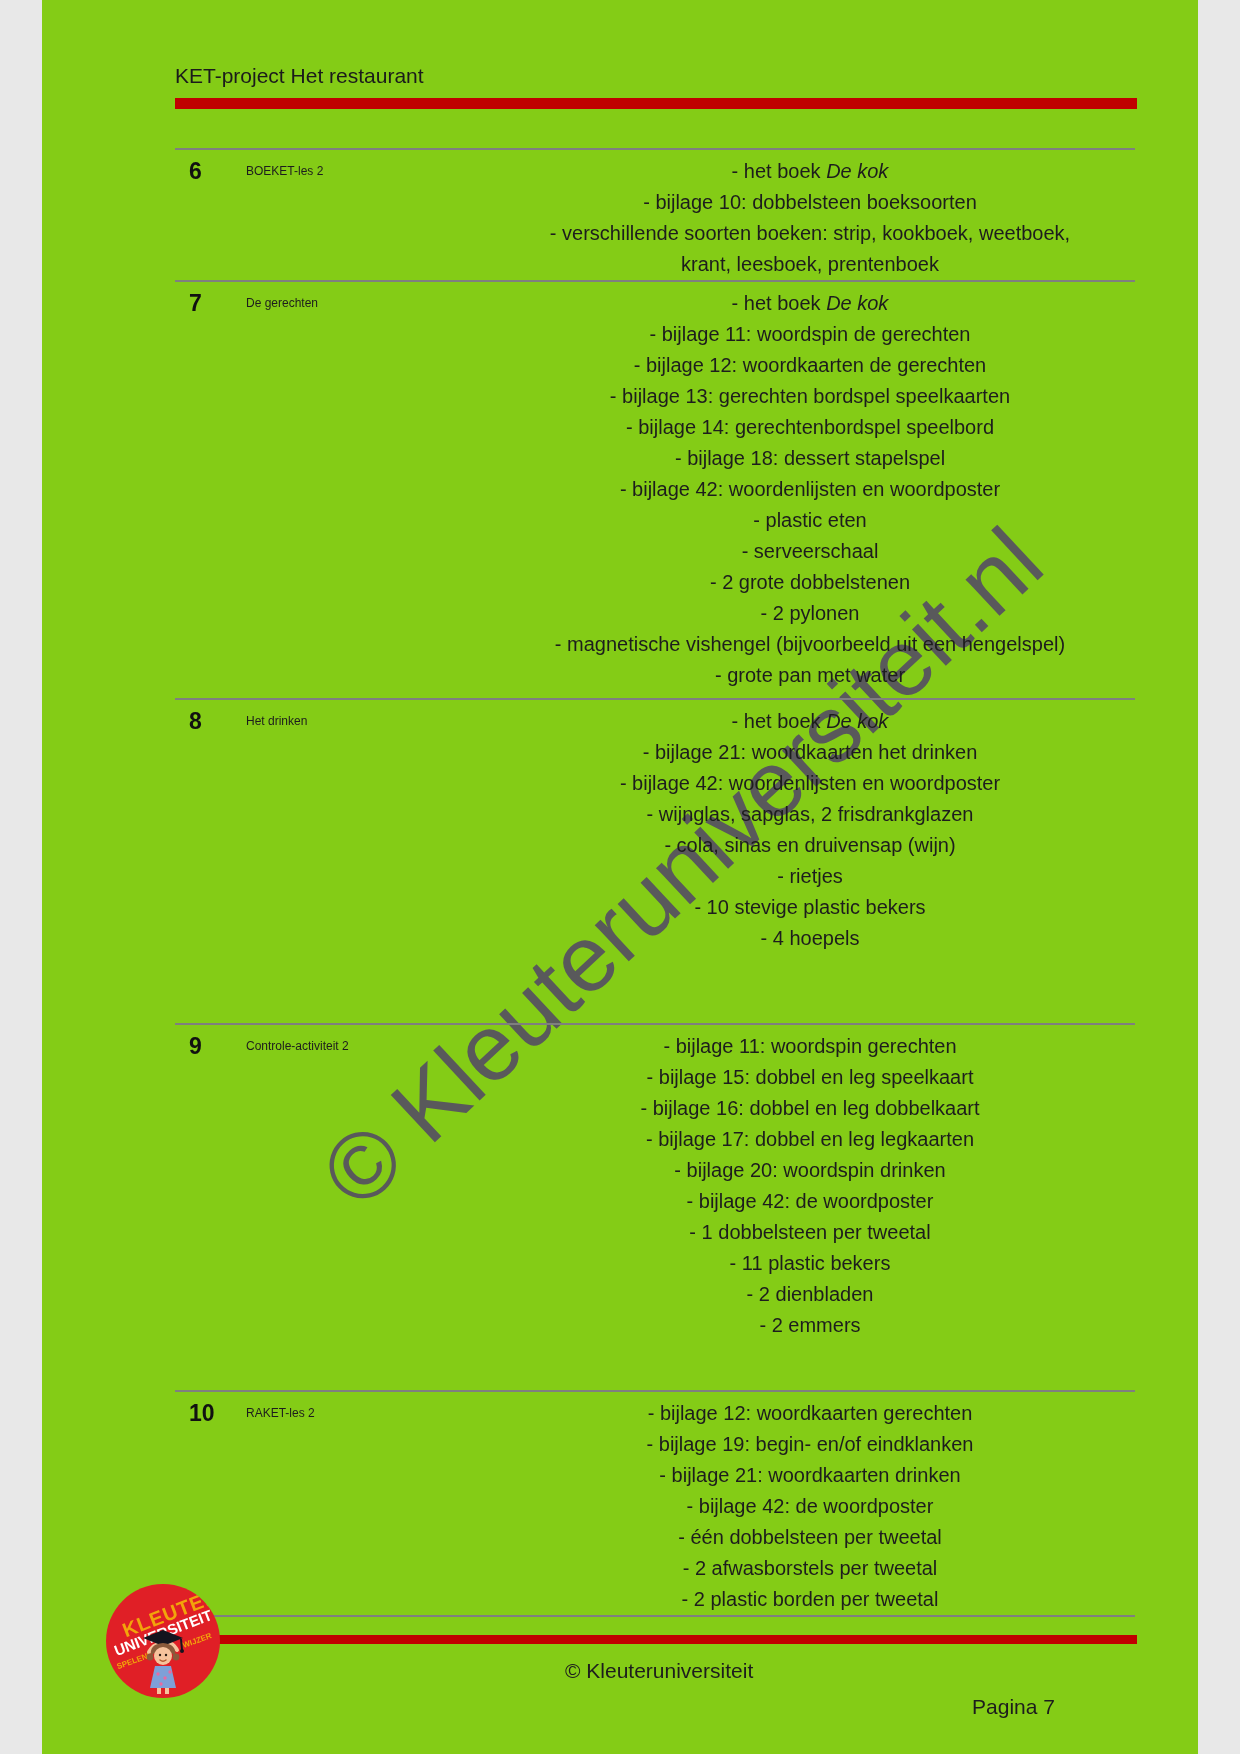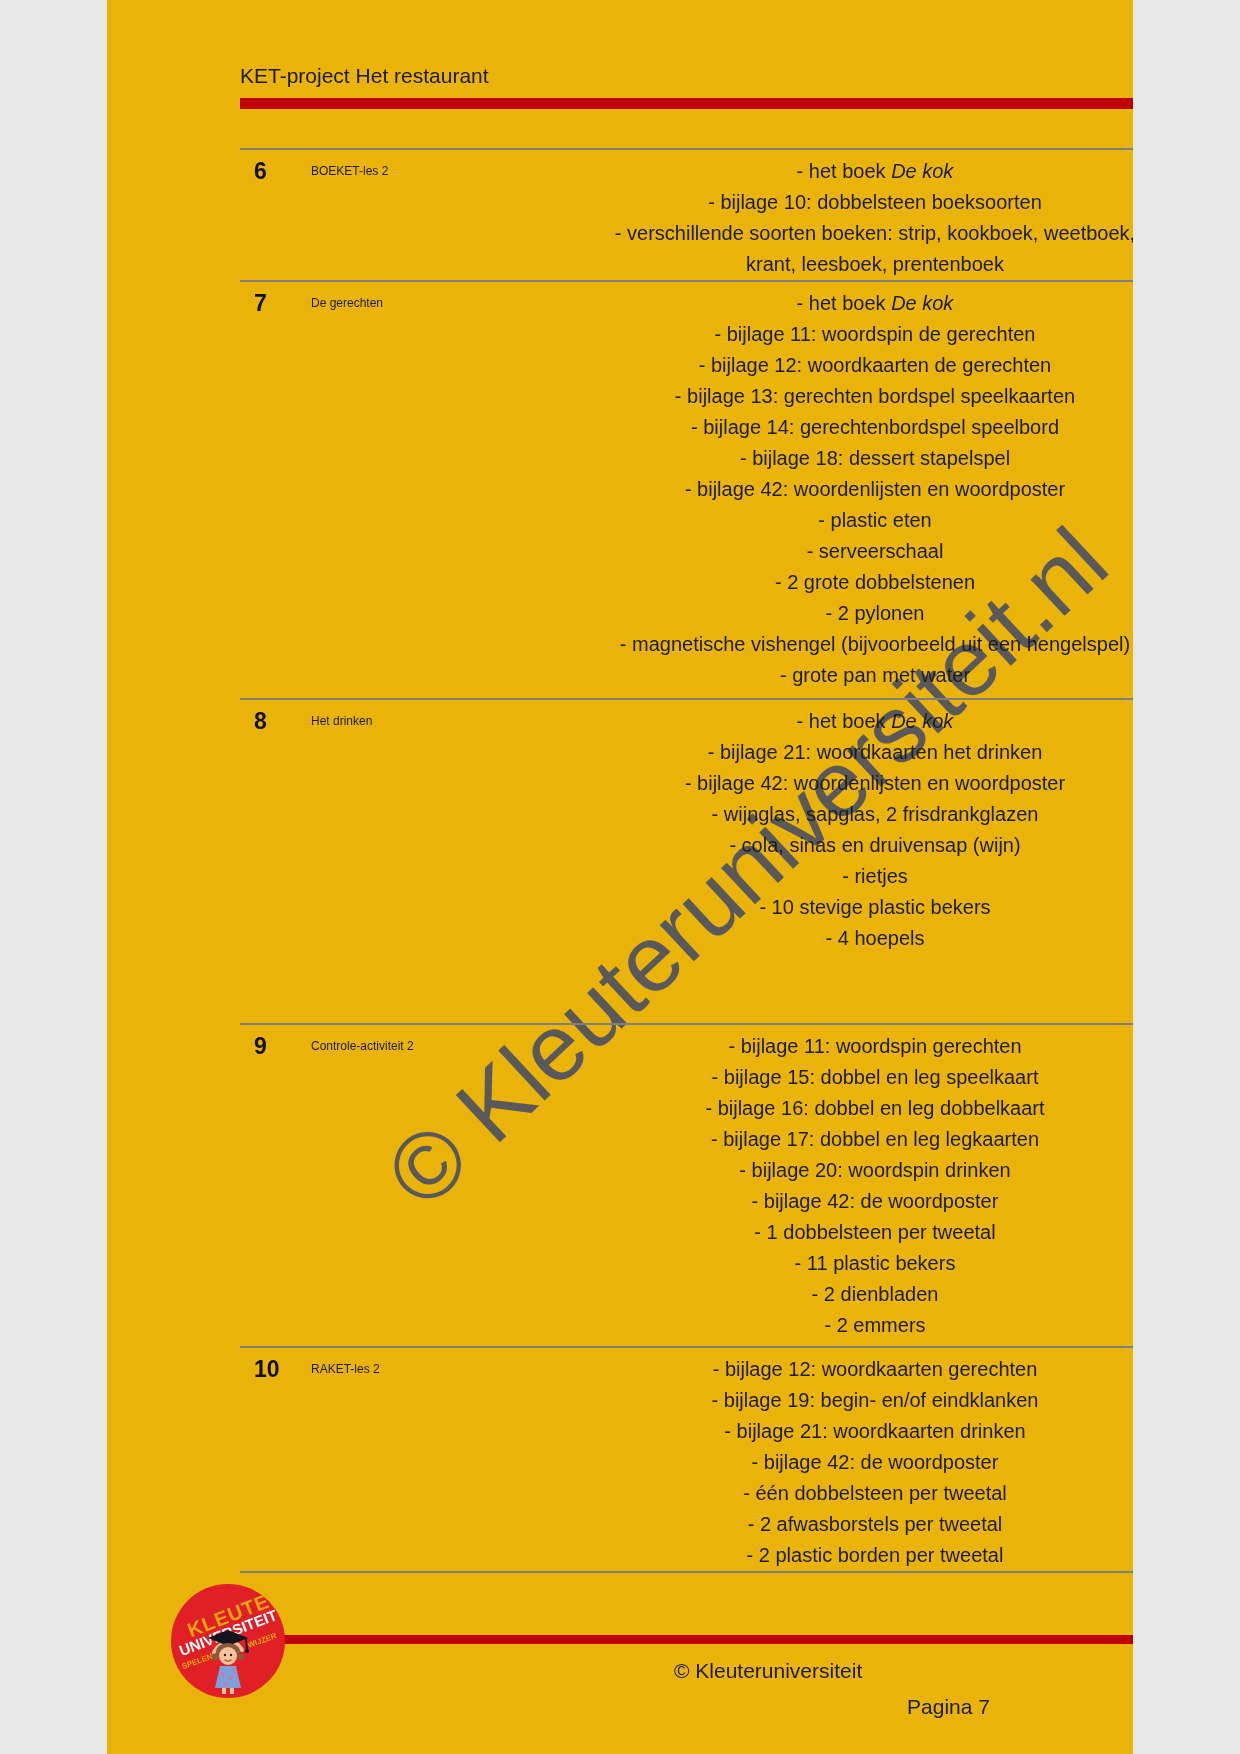--- a/index.html
+++ b/index.html
@@ -6,23 +6,23 @@
     --accent-red:#c00000;
     --logo-red:#e01f26;
     --rule-gray:#7f7f7f;
     --watermark-gray:#59595b;
     --logo-yellow:#f2a40b;
     --ink:#1d1d1d;
   }
   html,body{margin:0;padding:0;background:#e8e8e8;}
   .page{
     position:relative;
-    width:1026px;height:1754px;
+    width:1156px;height:1754px;
     margin:0 auto;
-    background:#eab308;
+    background:#84cc16;
     overflow:hidden;
     font-family:"Liberation Sans","DejaVu Sans",sans-serif;
     color:var(--ink);
     text-decoration:underline;
   }
   
   .header-title{
     position:absolute;left:133px;top:63px;
     font-size:21px;line-height:26px;color:#1b1b1b;
     z-index:3;
@@ -51,21 +51,21 @@
     display:grid;
     grid-template-columns:71px 279px 1fr;
     border-top:2px solid var(--rule-gray);
     box-sizing:border-box;
     padding-top:6px;padding-bottom:0;
   }
   .trow:nth-child(1){min-height:129px;}
   .trow:nth-child(2){min-height:418px;}
   .trow:nth-child(3){min-height:325px;}
   .trow:nth-child(4){min-height:323px;}
-  .trow:nth-child(5){min-height:225px;}
+  .trow:nth-child(5){min-height:225px;margin-top:44px;}
   .cell-num{
     padding-left:14px;
     font-size:23px;font-weight:bold;line-height:31px;color:#111;
   }
   .cell-title{
     font-size:12px;line-height:31px;
   }
   .cell-items{max-width:570px;}
   .item{
     font-size:20px;line-height:31px;
@@ -73,21 +73,21 @@
     text-align:center;
   }
   .item i{font-style:italic;}
   
   .footer-rule{
     position:absolute;left:133px;top:1635px;width:962px;height:9px;
     background:var(--accent-red);z-index:3;
   }
   .footer-copyright{
     position:absolute;left:523px;top:1658px;
-    font-size:21px;line-height:26px;z-index:3;margin-left:44px;
+    font-size:21px;line-height:26px;z-index:3;
   }
   .footer-page{
     position:absolute;right:143px;top:1658px;
     font-size:21px;line-height:26px;z-index:3;margin-top:36px;
   }
   
   .logo{
     position:absolute;left:64px;top:1584px;width:114px;height:114px;
     border-radius:50%;background:var(--logo-red);z-index:4;
     overflow:hidden;

